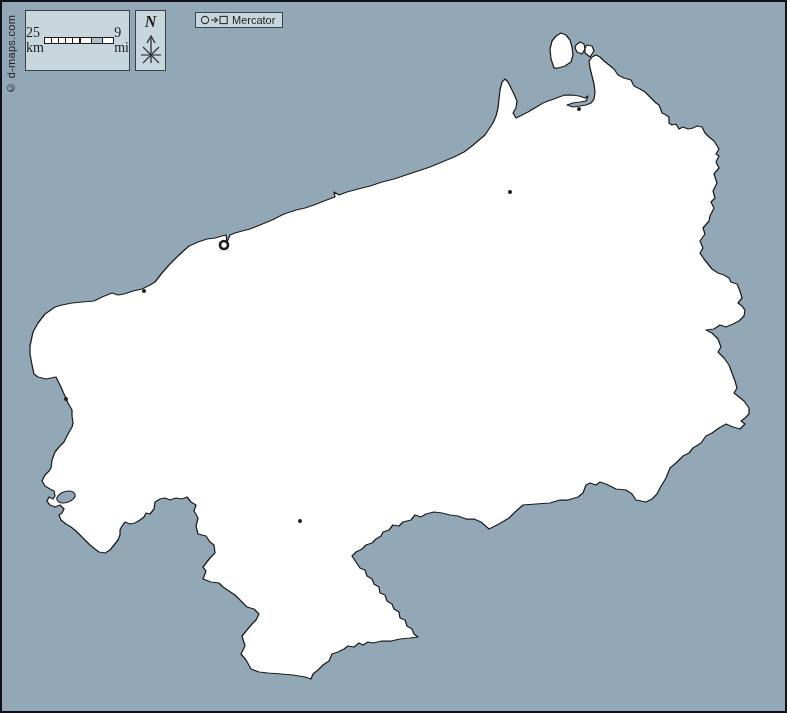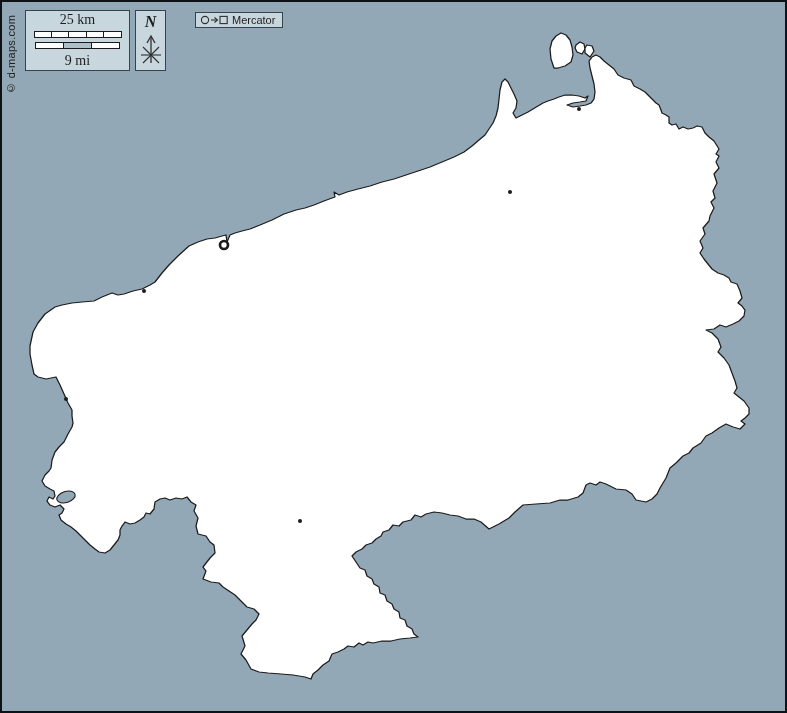--- a/index.html
+++ b/index.html
@@ -19,21 +19,21 @@
     position:absolute;left:3px;top:6px;height:86px;
     writing-mode:vertical-rl;transform:rotate(180deg);
     font-size:11px;color:var(--text);letter-spacing:.3px;white-space:nowrap;
   }
   
   .panel{
     position:absolute;background:var(--panel);
     border:1px solid var(--panel-border);box-sizing:border-box;
   }
   #scale-panel{left:23px;top:8px;width:105px;height:61px;
-    display:flex;flex-direction:column;justify-content:space-between;
+    display:flex;flex-direction:row;justify-content:space-between;
     align-items:center;padding:1px 0 2px 0;}
   .scale-label{font-family:"Liberation Serif",serif;font-size:14px;color:var(--text);line-height:15px;}
   .bar{display:flex;height:5px;border:1px solid var(--outline);background:#fff;box-sizing:content-box;}
   #km-bar{width:86px;}
   #mi-bar{width:83px;}
   .bar .cell{flex:1;border-right:1px solid var(--outline);}
   .bar .cell:last-child{border-right:none;}
   .bar .cell.shade{background:var(--bar-shade);}
   #compass-panel{left:133px;top:8px;width:31px;height:61px;
     display:flex;flex-direction:column;align-items:center;padding-top:2px;}

